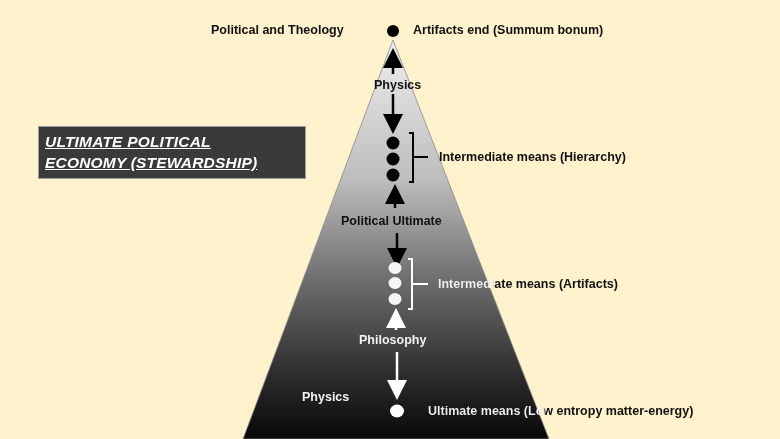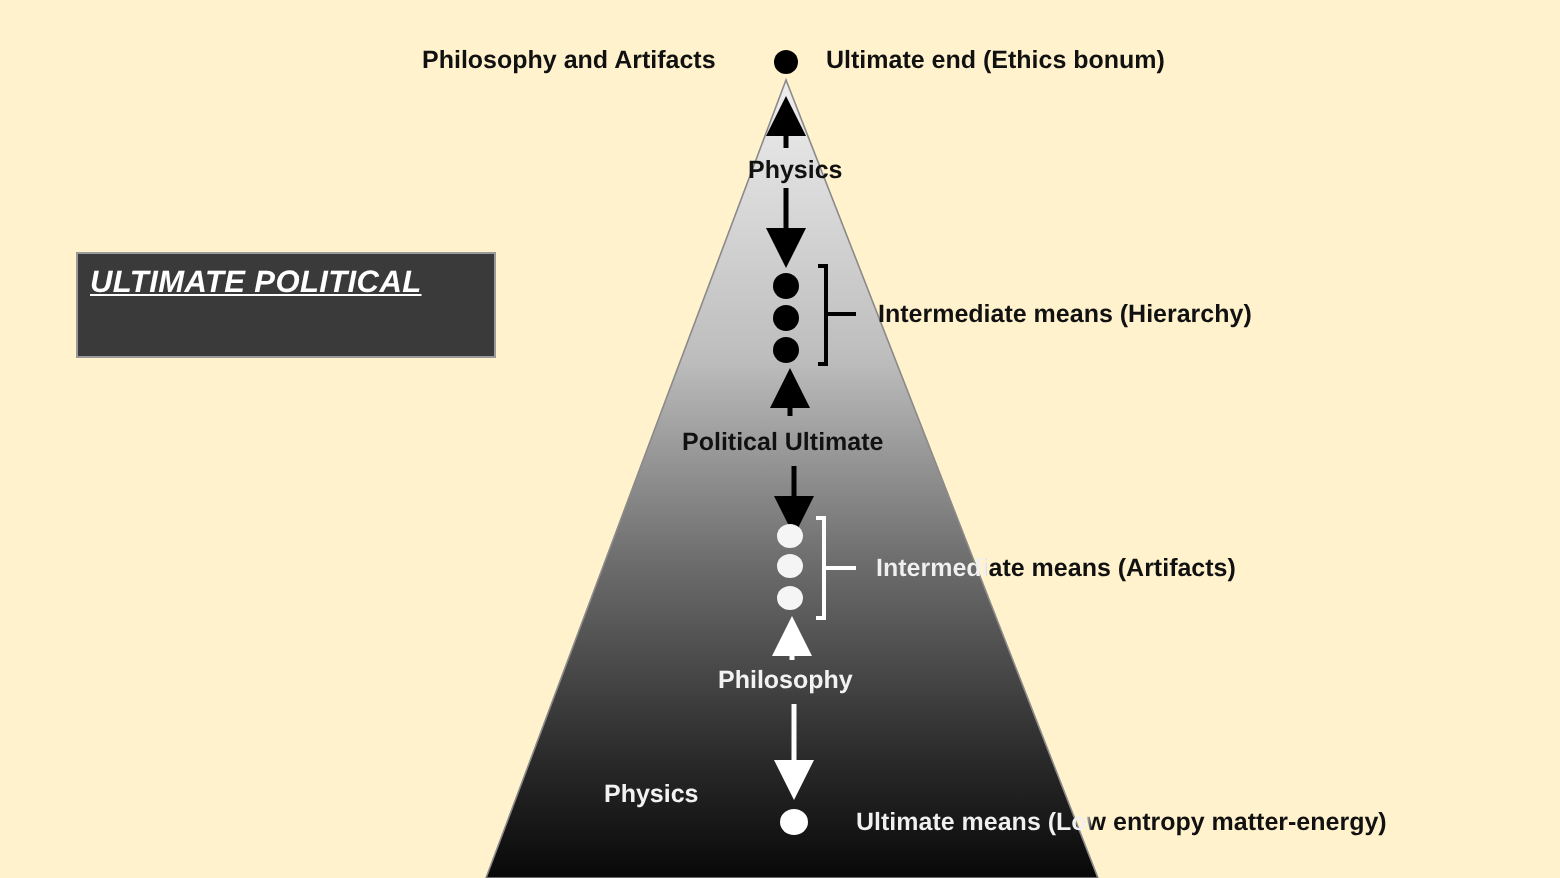--- a/index.html
+++ b/index.html
@@ -2,21 +2,21 @@
 <html><head>
 <meta charset="utf-8">
 <style>
   html, body { margin:0; padding:0; }
   body { width:780px; height:439px; overflow:hidden; background:#FFF2CC; position:relative;
          font-family:"Liberation Sans", sans-serif; }
   svg.diagram { position:absolute; left:0; top:0; }
   .lbl { position:absolute; font-weight:bold; font-size:12.5px; white-space:nowrap; line-height:14px; }
   .dark { color:#111; }
   .light { color:#f2f2f2; }
-  .titlebox { position:absolute; left:38px; top:126px; width:210px; height:53px; background:#3a3a3a;
+  .titlebox { position:absolute; left:38px; top:126px; width:268px; height:53px; background:#3a3a3a;
               border:1px solid #9a9a9a; box-sizing:border-box; padding:4px 6px; }
   .titlebox span { display:block; color:#fff; font-style:italic; font-weight:bold; text-decoration:underline;
                    font-size:15.5px; line-height:21px; letter-spacing:0.2px; }
 </style>
 </head>
 <body>
 
 <svg class="diagram" width="780" height="439" viewBox="0 0 780 439">
   <defs>
     <linearGradient id="pg" x1="0" y1="0" x2="0" y2="1">
@@ -54,24 +54,25 @@
   <path d="M408,259 L412,259 L412,309 L408,309 M412,284 L428,284" fill="none" stroke="#fff" stroke-width="2"></path>
 
   <line x1="396" y1="330" x2="396" y2="318" stroke="#fff" stroke-width="2.5" marker-end="url(#aw)"></line>
   <line x1="397" y1="352" x2="397" y2="390" stroke="#fff" stroke-width="2.5" marker-end="url(#aw)"></line>
 
   <ellipse cx="397" cy="411" rx="7" ry="6.5" fill="#fff"></ellipse>
 </svg>
 
 <div class="titlebox">
   <span>ULTIMATE POLITICAL</span>
+  <span>ECONOMY (STEWARDSHIP)</span>
 </div>
 
-<div class="lbl dark" style="left:211px; top:23px;">Philosophy and Artifacts</div>
-<div class="lbl dark" style="left:413px; top:23px;">Ultimate end (Ethics bonum)</div>
+<div class="lbl dark" style="left:211px; top:23px;">Political and Theology</div>
+<div class="lbl dark" style="left:413px; top:23px;">Artifacts end (Summum bonum)</div>
 <div class="lbl dark" style="left:374px; top:78px;">Physics</div>
 <div class="lbl dark" style="left:439px; top:150px;">Intermediate means (Hierarchy)</div>
 <div class="lbl dark" style="left:341px; top:214px;">Political Ultimate</div>
 <div class="lbl" style="left:438px; top:277px; color:#111;">
   <span style="background:linear-gradient(90deg,#f0f0f0 0,#f0f0f0 55px,#111 57px);-webkit-background-clip:text;background-clip:text;color:transparent;">Intermediate means (Artifacts)</span>
 </div>
 <div class="lbl light" style="left:359px; top:333px;">Philosophy</div>
 <div class="lbl light" style="left:302px; top:390px;">Physics</div>
 <div class="lbl" style="left:428px; top:404px;text-align:center;">
   <span style="background:linear-gradient(90deg,#f0f0f0 0,#f0f0f0 115px,#111 118px);-webkit-background-clip:text;background-clip:text;color:transparent;">Ultimate means (Low entropy matter-energy)</span>

